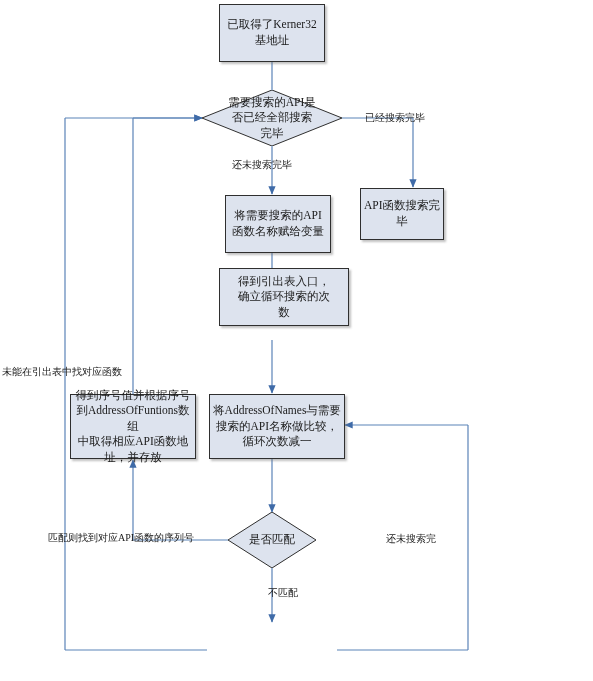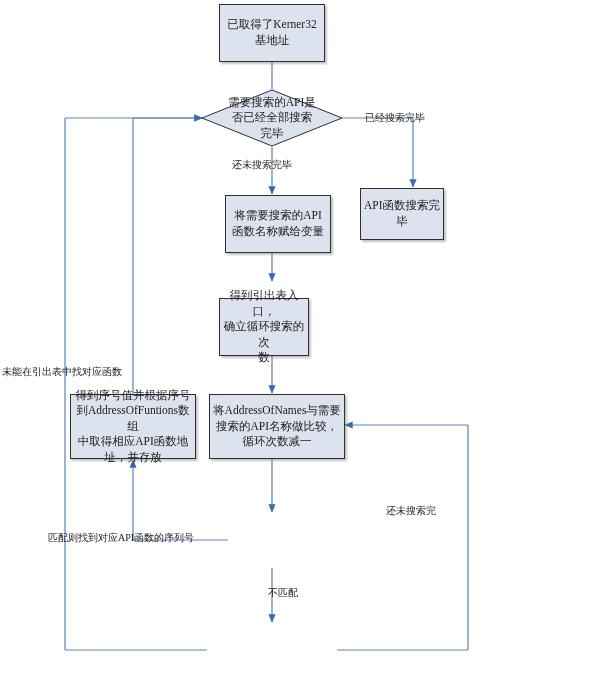--- a/index.html
+++ b/index.html
@@ -119,39 +119,45 @@
   </div>
 
   <div class="node proc" style="left:360px; top:188px; width:84px; height:52px;">
     <div class="txt">API函数搜索完毕</div>
   </div>
 
   <div class="node proc" style="left:219px; top:195px; width:106px; height:58px;margin-left:6px;">
     <div class="txt">将需要搜索的API<br>函数名称赋给变量</div>
   </div>
 
-  <div class="node proc" style="left:219px; top:298px; width:90px; height:58px;">
+  <div class="node proc" style="left:219px; top:268px; width:130px; height:58px;">
     <div class="txt">得到引出表入口，<br>确立循环搜索的次<br>数</div>
   </div>
 
   <div class="node proc" style="left:209px; top:394px; width:136px; height:65px;">
     <div class="txt">将AddressOfNames与需要<br>搜索的API名称做比较，<br>循环次数减一</div>
   </div>
 
   <div class="node proc" style="left:70px; top:394px; width:126px; height:65px;">
     <div class="txt">得到序号值并根据序号<br>到AddressOfFuntions数组<br>中取得相应API函数地<br>址，并存放</div>
   </div>
 
+  <div class="node diamond" style="left:228px; top:512px; width:88px; height:56px;">
+    <svg class="dshape" viewBox="0 0 88 56" preserveAspectRatio="none">
+      <polygon points="44,0 88,28 44,56 0,28" fill="#dde3ee" stroke="#2f2f2f" stroke-width="1"></polygon>
+    </svg>
+    <div class="txt">是否匹配</div>
+  </div>
 
 
   <div class="edge-label" style="left:365px; top:111px;">已经搜索完毕</div>
 
   <div class="edge-label" style="left:232px; top:158px;">还未搜索完毕</div>
 
   <div class="edge-label" style="left:2px; top:365px;">未能在引出表中找对应函数</div>
 
   <div class="edge-label" style="left:48px; top:531px;">匹配则找到对应API函数的序列号</div>
 
   <div class="edge-label" style="left:252px; top:586px;margin-left:16px;">不匹配</div>
 
-  <div class="edge-label" style="left:386px; top:504px;">还未搜索完</div>
+  <div class="edge-label" style="left:386px; top:532px;">还未搜索完</div>
 
 </div>
 
 </body></html>

